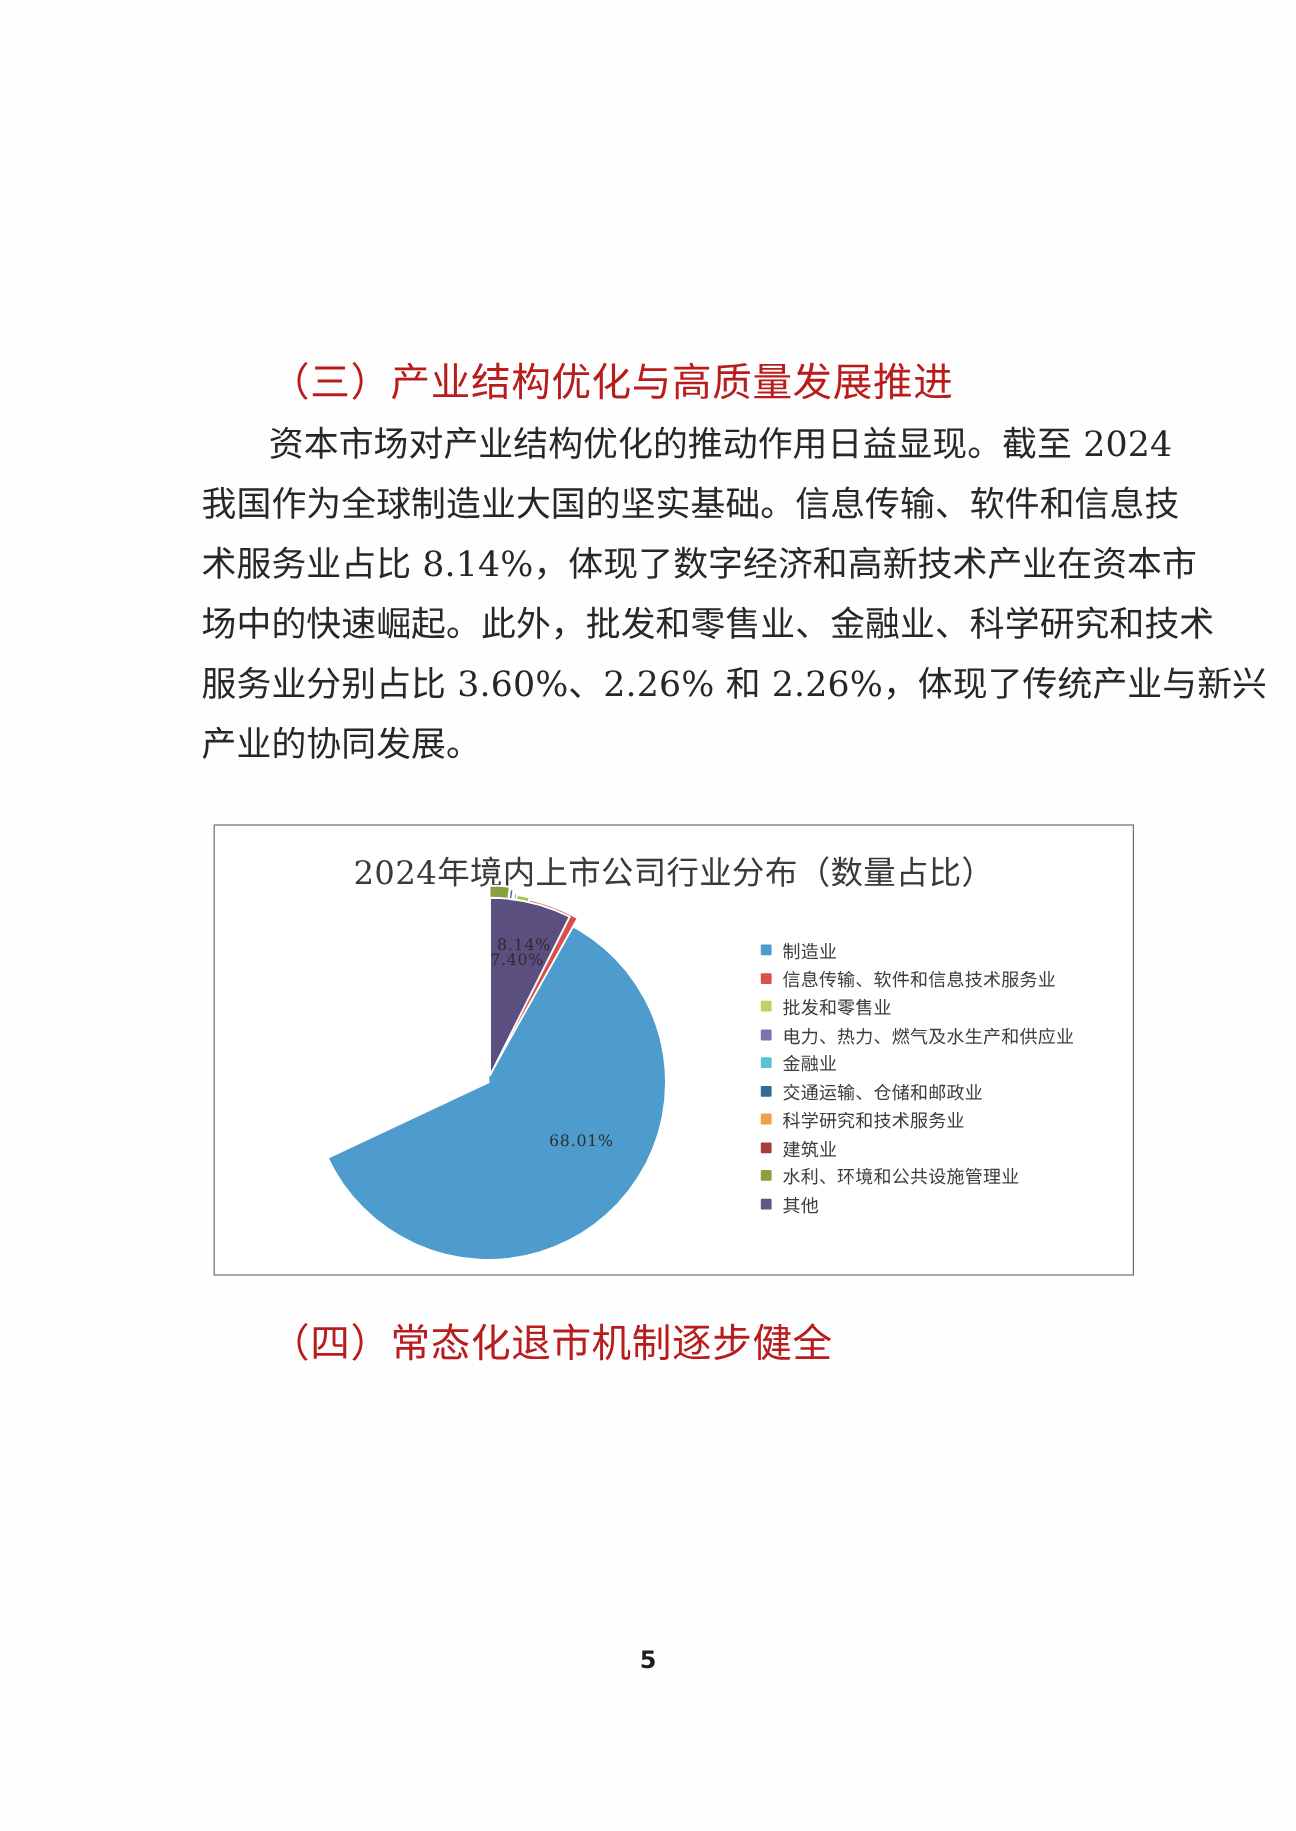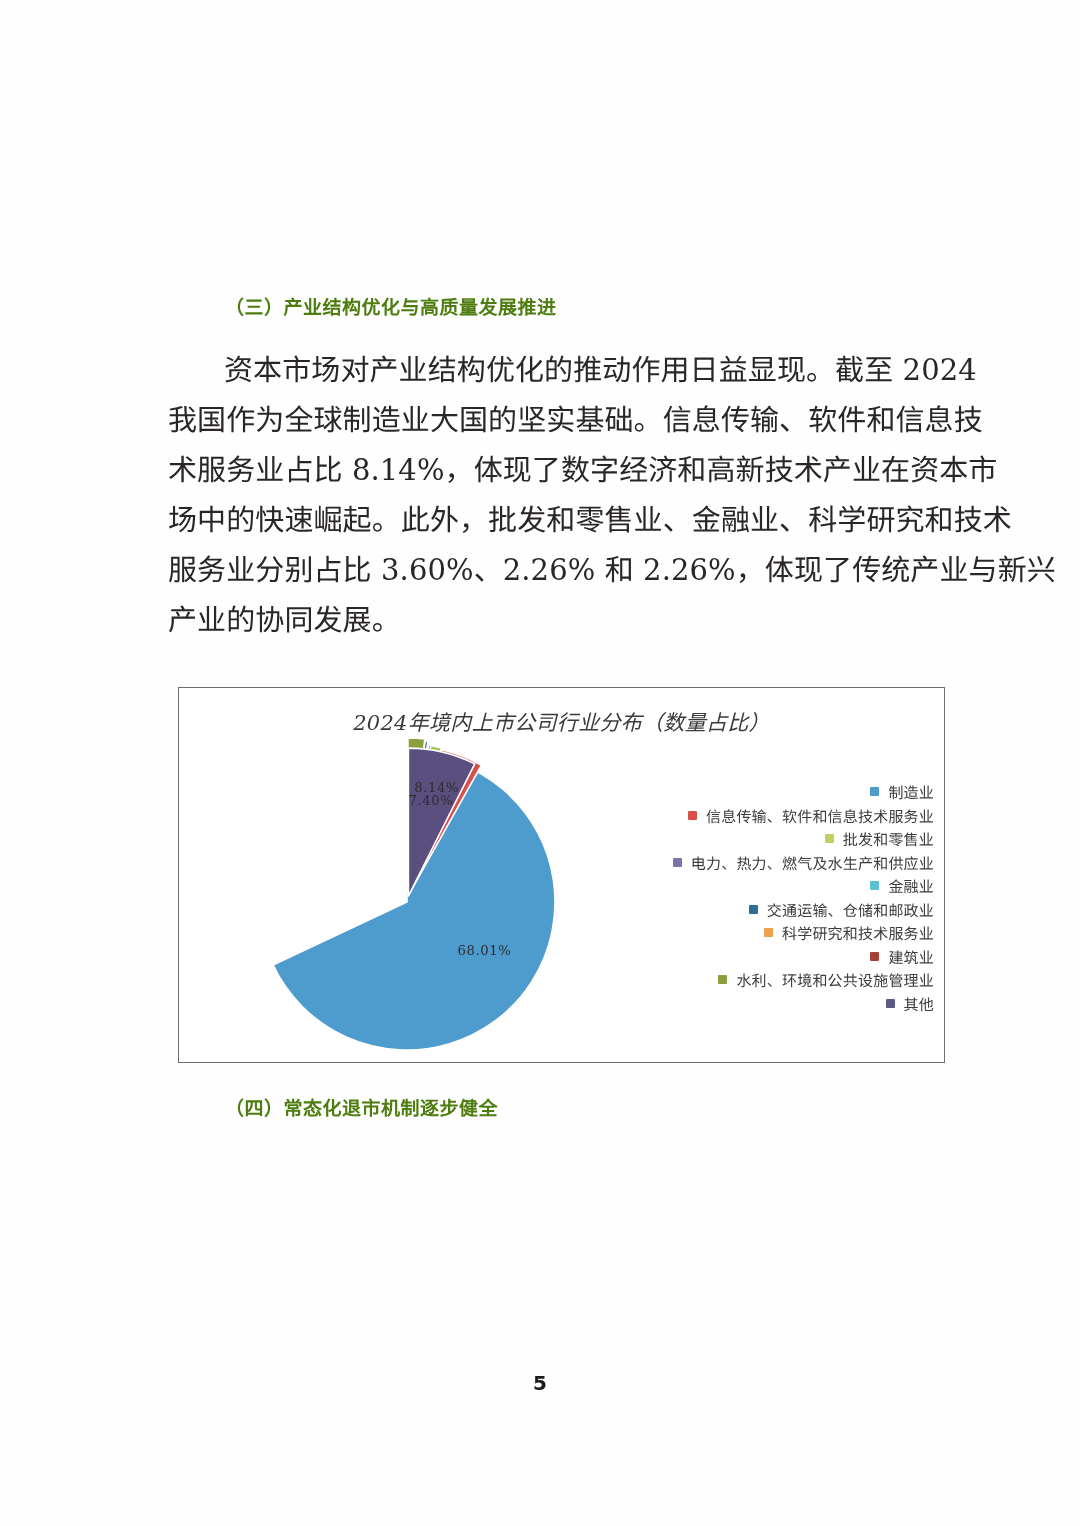--- a/index.html
+++ b/index.html
@@ -38,24 +38,24 @@
     letter-spacing: 0.4px;
     color: #1d1b1c;
     white-space: nowrap;
   }
 
   
   .section-heading {
     position: absolute;
     left: 225px;
     font-family: "DejaVu Sans", "Liberation Sans", sans-serif;
-    font-weight: bold;
-    font-size: 19px;
+    font-weight: normal;
+    font-size: 33px;
     letter-spacing: 0.5px;
-    color: #4d7c0f;
+    color: #b91c1c;
     white-space: nowrap;
   }
   #heading-3 { top: 292px; }
   #heading-4 { top: 1093px; }
 
   
   .body-para {
     position: absolute;
     left: 168px;
     width: 775px;
@@ -94,25 +94,24 @@
     background: #ffffff;
     box-sizing: border-box;
   }
   .chart-title {
     position: absolute;
     top: 18px;
     left: 0;
     width: 100%;
     text-align: center;
     font-family: "DejaVu Serif", "Liberation Serif", serif;
-    font-size: 21px;
+    font-size: 27px;
     color: #3a3a3a;
     letter-spacing: 0.3px;
     white-space: nowrap;
-    font-style: italic;
   }
 
   
   .pie-wrap {
     position: absolute;
     left: 8px;
     top: 42px;
     width: 440px;
     height: 326px;
   }
@@ -129,21 +128,20 @@
   .legend {
     position: absolute;
     left: 455px;
     top: 92px;
     width: 300px;
   }
   .legend-item {
     display: flex;
     align-items: center;
     height: 23.5px;
-    justify-content: flex-end;
   }
   .legend-swatch {
     width: 9px;
     height: 9px;
     flex: 0 0 9px;
     margin-right: 9px;
     border-radius: 1px;
   }
   .legend-label {
     font-family: "DejaVu Serif", "Liberation Serif", serif;

